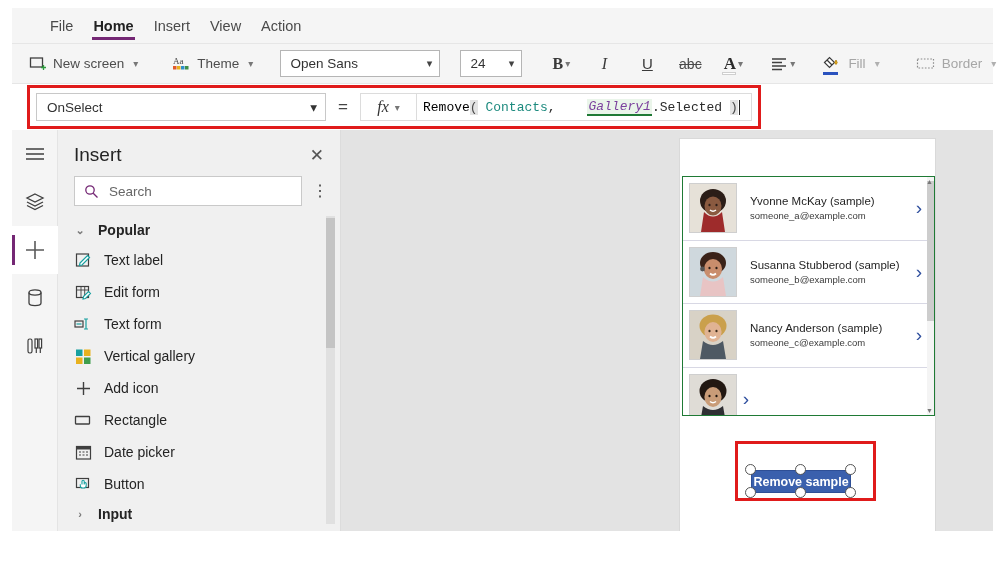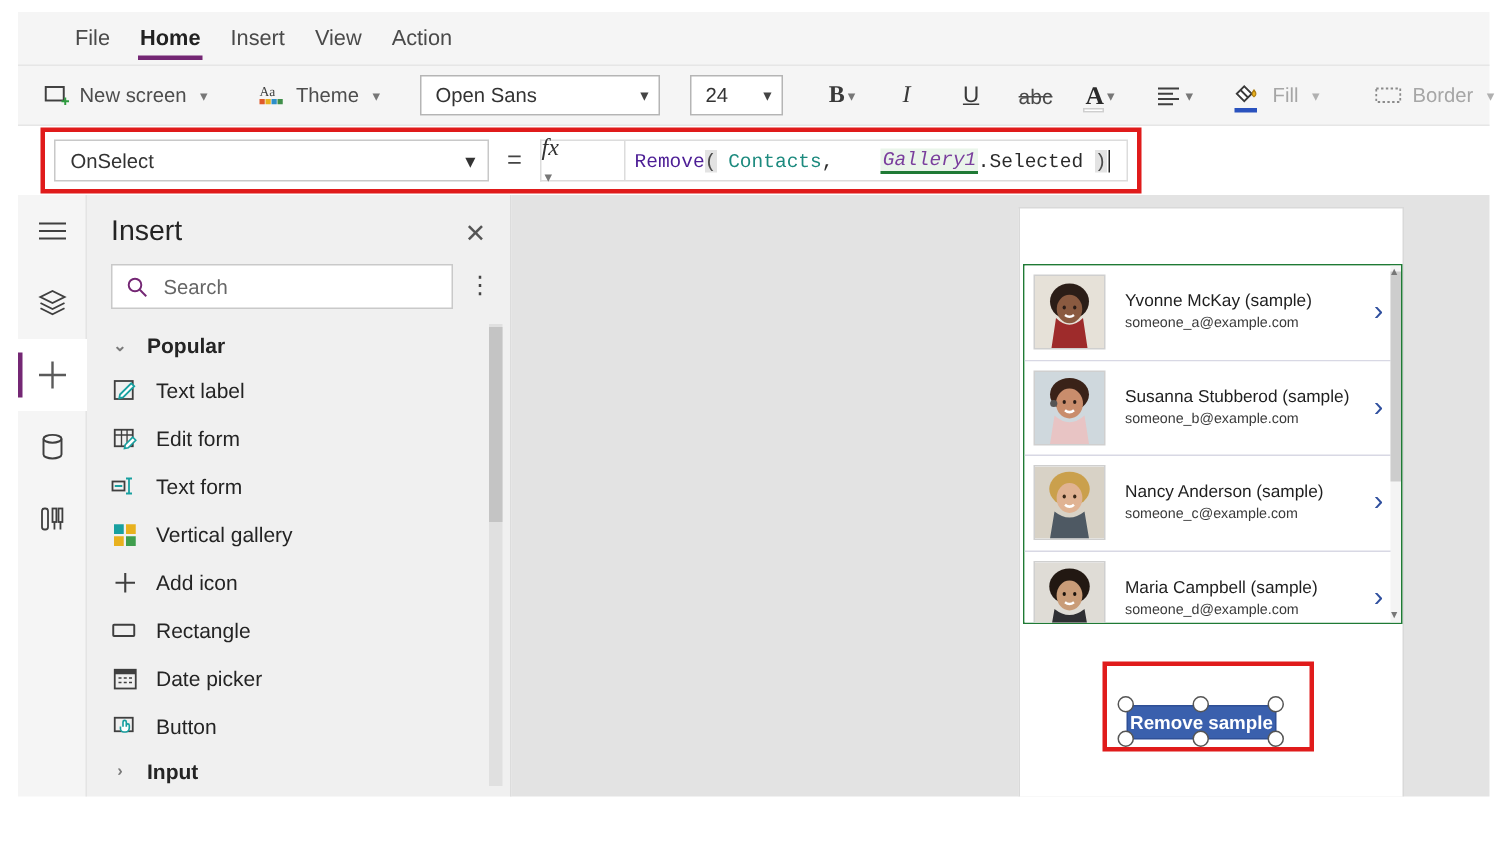--- a/index.html
+++ b/index.html
@@ -98,31 +98,31 @@
   .prop-select {
     width: 290px; height: 28px;
     border: 1px solid #c8c8c8; background: #fff;
     display: flex; align-items: center; justify-content: space-between;
     padding: 0 8px 0 10px; font-size: 13.5px; color: #333;
   }
   .eq { width: 34px; text-align: center; font-size: 17px; color: #444; }
   .fx {
     width: 56px; height: 28px; border: 1px solid #dcdcdc;
     border-right: none; background: #fff;
-    display: flex; align-items: flex-start; justify-content: center; gap: 4px;
+    display: flex; align-items: center; justify-content: center; gap: 4px;
     font-size: 16px; font-style: italic;
-    font-family: "Liberation Serif", serif; color: #333; flex-direction: column;
+    font-family: "Liberation Serif", serif; color: #333;
   }
   .formula-input {
     flex: 1; height: 28px; border: 1px solid #dcdcdc; background: #fff;
     display: flex; align-items: center; padding: 0 6px;
     font-family: "Liberation Mono", monospace; font-size: 13px;
     white-space: pre;
   }
-  .tk-fn    { color: #4c1d95; }
+  .tk-fn    { color: #000000; }
   .tk-paren { color: #4a4a4a; background: #e3e3e3; }
   .tk-src   { color: #1c8a7e; }
   .tk-ctrl  {
     color: #7a3f9d; font-style: italic;
     background: #eaf5ea;
     border-bottom: 2px solid #1f7a35;
     padding: 0 1px;
     margin-left: 24px;
   }
   .tk-plain { color: #2b2b2b; }
@@ -653,24 +653,20 @@
             <svg width="46" height="48" viewBox="0 0 46 48">
               <rect width="46" height="48" fill="#dfdcd6"></rect>
               <ellipse cx="23" cy="16" rx="13.5" ry="12" fill="#221812"></ellipse>
               <ellipse cx="23" cy="22" rx="8.6" ry="10" fill="#c99c78"></ellipse>
               <path d="M13 31 q10 8 20 0 l3 17 h-26 z" fill="#2f2f33"></path>
               <ellipse cx="19.5" cy="21" rx="1.1" ry="1.3" fill="#1a120c"></ellipse>
               <ellipse cx="26.5" cy="21" rx="1.1" ry="1.3" fill="#1a120c"></ellipse>
               <path d="M20 26.5 q3 2.4 6 0" stroke="#fff" stroke-width="1.6" fill="none"></path>
             </svg>
           </div>
-          <div class="gal-txt">
-            <div class="gal-name">Maria Campbell (sample)</div>
-            <div class="gal-mail">someone_d@example.com</div>
-          </div>
           <div class="gal-chev">›</div>
         </div>
 
         <div class="gal-sb-track"></div>
         <div class="gal-sb-thumb"></div>
         <div class="gal-sb-arrow" style="top:1px">▲</div>
         <div class="gal-sb-arrow" style="bottom:1px">▼</div>
       </div>
 
       <div class="rr-wrap">

